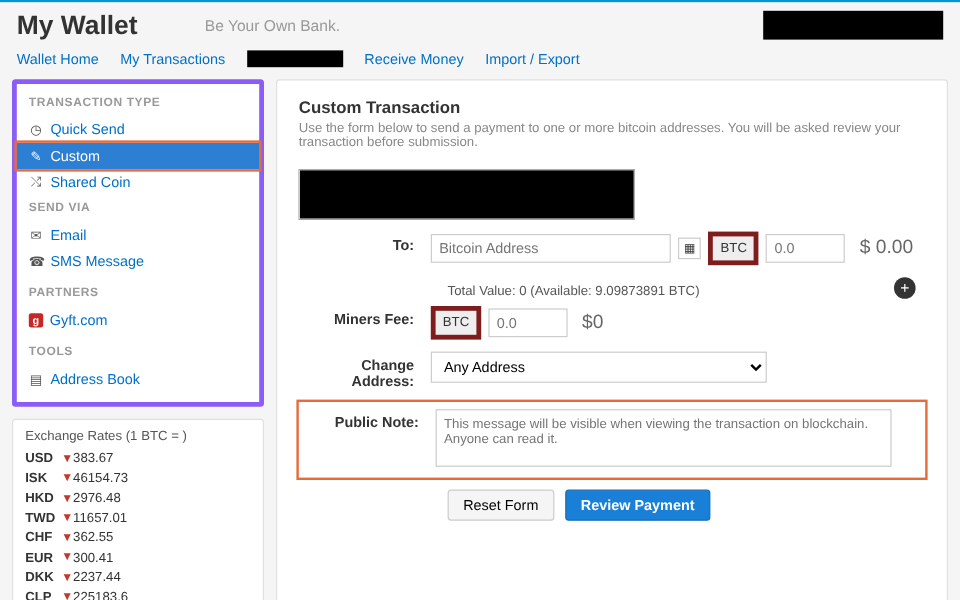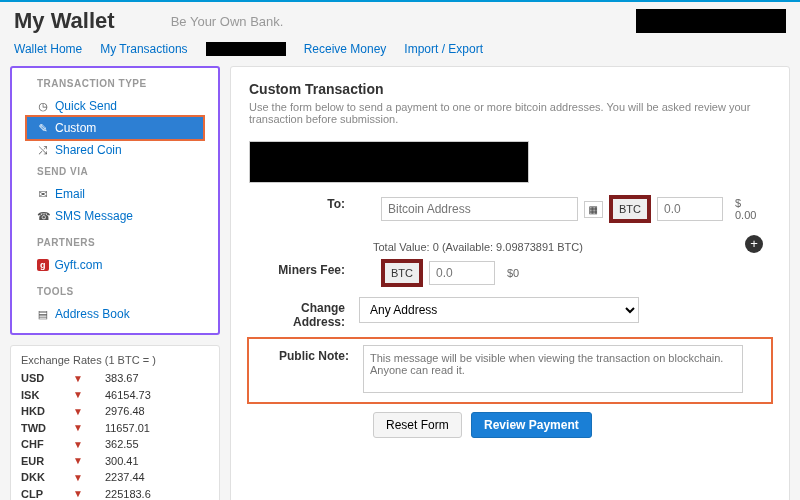--- a/index.html
+++ b/index.html
@@ -7,46 +7,46 @@
   .topbar { height: 2px; background: #0096d6; }
   .header { display: flex; align-items: center; padding: 6px 14px 2px; background: #f5f5f5; }
   .header h1 { font-size: 22px; font-weight: bold; color: #333; margin-right: 8px; }
   .header .tagline { color: #999; font-size: 13px; margin-left: 48px; }
   .header .blackbox { margin-left: auto; background: #000; width: 150px; height: 24px; }
   .mainnav { display: flex; gap: 18px; padding: 6px 14px 10px; font-size: 12px; }
   .mainnav a { color: #0070c9; text-decoration: none; cursor: pointer; }
   .mainnav .redact { background: #000; width: 80px; height: 14px; display: inline-block; }
   .content { display: flex; gap: 10px; padding: 0 10px; }
   .sidebar { width: 210px; }
-  .panel { background: #fff; border: 2px solid #8b5cf6; border-radius: 3px; margin-bottom: 10px; padding: 8px 15px; }
+  .panel { background: #fff; border: 4px solid #8b5cf6; border-radius: 3px; margin-bottom: 10px; padding: 8px 0; }
   .panel-title { font-size: 10px; color: #999; letter-spacing: 0.5px; padding: 2px 10px 6px; font-weight: bold; }
   .panel-item { display: flex; align-items: center; gap: 6px; padding: 4px 10px; color: #0070c9; cursor: pointer; font-size: 12px; }
   .panel-item .ico { width: 12px; text-align: center; color: #555; font-size: 11px; }
   .panel-item.active { background: #2d7fd3; color: #fff; }
   .panel-item.active .ico { color: #fff; }
   .hl-red { outline: 2px solid #e86a3a; outline-offset: 0; }
   .exrates { background: #fff; border: 1px solid #e0e0e0; border-radius: 3px; padding: 8px 10px; font-size: 11px; }
   .exrates .title { color: #555; margin-bottom: 4px; }
-  .exrate-row { display: flex; align-items: center; gap: 22px; line-height: 1.5; }
+  .exrate-row { display: flex; align-items: center; gap: 0; line-height: 1.5; }
   .exrate-row .cur { font-weight: bold; width: 30px; }
   .exrate-row .arrow { color: #c0392b; font-size: 10px; }
   .main { flex: 1; background: #fff; border: 1px solid #e0e0e0; border-radius: 3px; padding: 14px 18px; position: relative; }
   .main h2 { font-size: 14px; font-weight: bold; margin-bottom: 4px; }
   .main .sub { color: #888; font-size: 11px; margin-bottom: 16px; }
   .form-row { display: flex; align-items: flex-start; margin-bottom: 10px; }
   .form-row .lbl { width: 110px; text-align: right; padding-right: 14px; font-weight: bold; font-size: 12px; padding-top: 4px; }
   .form-row .fld { flex: 1; }
   .redact-block { background: #000; width: 280px; height: 42px; border: 1px solid #ccc; }
-  .inline-inputs { display: flex; gap: 6px; align-items: center; margin-left: 22px; }
+  .inline-inputs { display: flex; gap: 6px; align-items: center; }
   .input { border: 1px solid #ccc; padding: 4px 6px; font-size: 12px; background: #fff; }
   .addr-input { width: 200px; }
   .qr { border: 1px solid #ccc; padding: 2px 4px; font-size: 10px; }
   .btc-lbl { border: 4px solid #7f1d1d; padding: 4px 6px; background: #eee; font-size: 11px; }
   .amt-input { width: 66px; }
-  .usd { padding: 4px 6px; font-size: 11px; color: #666; }
+  .usd { padding: 4px 6px; font-size: 16px; color: #666; }
   .totalline { font-size: 11px; color: #555; padding: 6px 0 6px 124px; position: relative; }
   .plusicon { position: absolute; right: 8px; top: 0; width: 18px; height: 18px; border-radius: 50%; background: #333; color: #fff; text-align: center; line-height: 18px; font-size: 13px; cursor: pointer; }
   .select { border: 1px solid #ccc; padding: 4px 6px; width: 280px; font-size: 12px; background: #fff; }
   .textarea { border: 1px solid #ccc; padding: 6px; width: 380px; height: 48px; font-size: 11px; color: #888; resize: none; font-family: inherit; }
   .publicnote-wrap { outline: 2px solid #e86a3a; padding: 6px 4px; }
   .btnrow { padding-left: 124px; margin-top: 10px; }
   .btn { border: 1px solid #ccc; padding: 5px 12px; font-size: 12px; border-radius: 3px; cursor: pointer; background: #f5f5f5; }
   .btn-primary { background: #1a7fd6; color: #fff; border-color: #166fb9; font-weight: bold; margin-left: 6px; }
   .gyft { background: #c62828; color: #fff; font-size: 9px; font-weight: bold; padding: 1px 3px; border-radius: 2px; }
 </style>

